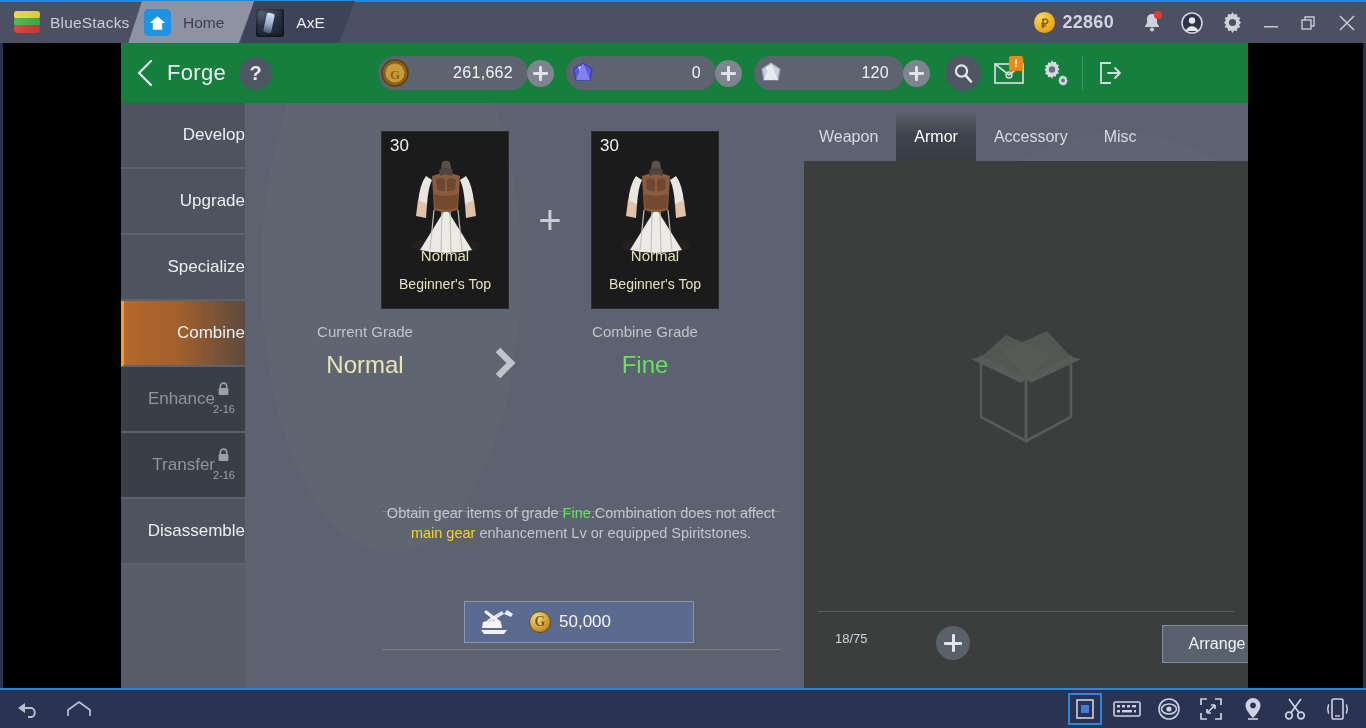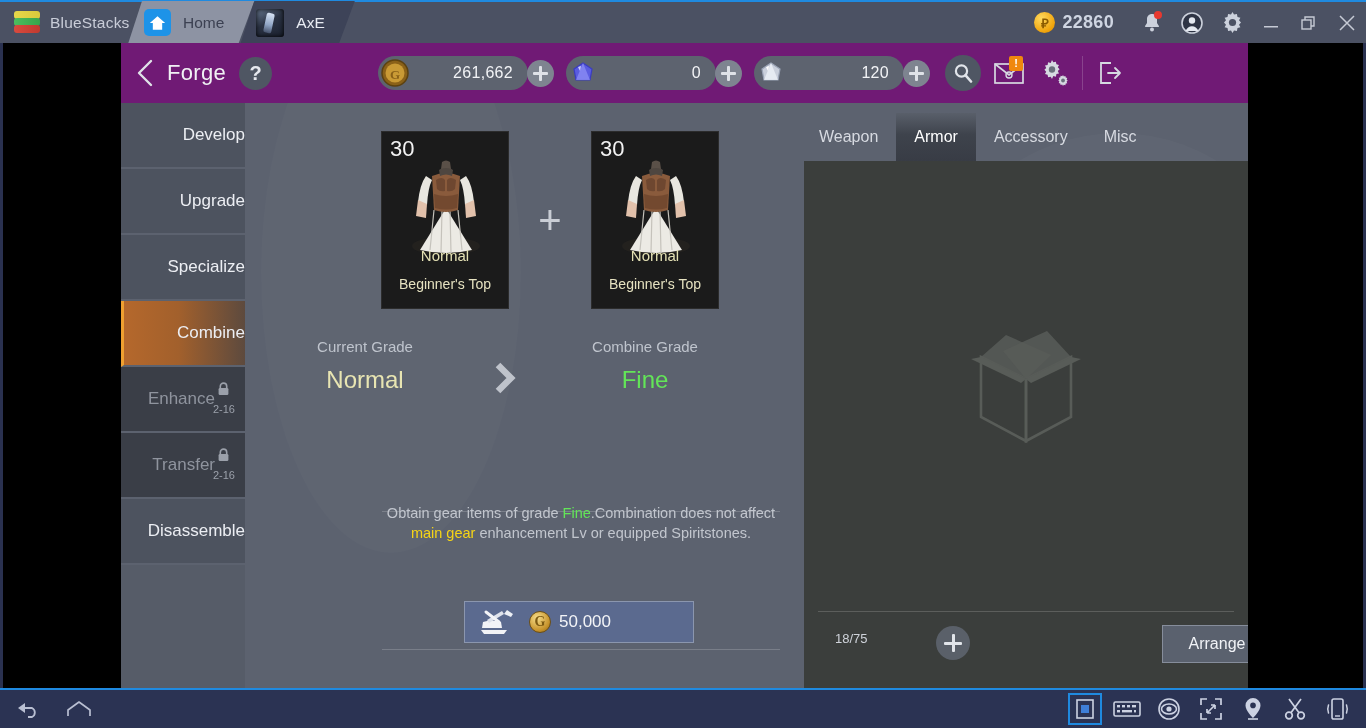--- a/index.html
+++ b/index.html
@@ -97,21 +97,21 @@
     border-radius: 50% 50% 0 0; background: rgba(255,255,255,.025);
   }
   #game .bgarc2 {
     position:absolute; left:140px; top:-50px; width:260px; height:560px;
     border-radius: 50%; background: rgba(255,255,255,.018);
   }
 
   
   #g-header {
     position: absolute; left: 0; top: 0; width: 1127px; height: 60px;
-    background: #701a75; display: flex; align-items: center; z-index: 4;
+    background: #15803d; display: flex; align-items: center; z-index: 4;
   }
   #back-chevron { width: 46px; height: 60px; display:flex; align-items:center; justify-content:center; }
   #forge-title { color: #f0f1f4; font-size: 22px; letter-spacing: .3px; }
   #help-btn {
     width: 33px; height: 33px; border-radius: 50%; background: #4f5663;
     color: #e6e8ee; font-size: 20px; font-weight: bold;
     display:flex; align-items:center; justify-content:center; margin-left: 13px;
   }
 
   .cur-group { display: flex; align-items: center; height: 36px; }
@@ -171,39 +171,39 @@
 
   
   #col-left {
     position: absolute; left: 124px; top: 60px; width: 556px; height: 585px;
   }
   .item-row { position: absolute; left: 136px; top: 28px; display: flex; align-items: center; gap: 0; }
   .item-card {
     width: 128px; height: 178px; background: #1b1b1b;
     border: 1px solid #2c2c2c; position: relative; overflow: hidden;
   }
-  .item-lvl { position: absolute; left: 8px; top: 4px; color: #f2f2f2; font-size: 22px; z-index: 3; }
+  .item-lvl { position: absolute; left: 8px; top: 4px; color: #f2f2f2; font-size: 17px; z-index: 3; }
   .item-art {
     position: absolute; left: 14px; top: 18px; width: 100px; height: 108px;
   }
   .item-grade {
     position: absolute; left: 0; right: 0; bottom: 44px; text-align: center;
     color: #e4e1b4; font-size: 15px; z-index: 3;
   }
   .item-name {
     position: absolute; left: 0; right: 0; bottom: 16px; text-align: center;
     color: #e6e2c0; font-size: 14px; z-index: 3;
   }
   .plus-sign {
     width: 82px; text-align: center; color: #c9cdd5; font-size: 40px;
     font-weight: 300; line-height: 1;
   }
 
   .grade-row {
-    position: absolute; left: 20px; top: 235px; width: 516px;
+    position: absolute; left: 20px; top: 220px; width: 516px;
     display: flex; align-items: flex-start;
   }
   .grade-block { width: 200px; text-align: center; }
   .grade-label { color: #bfc4cd; font-size: 15px; }
   .grade-value { font-size: 24px; margin-top: 11px; }
   .grade-value.cur { color: #e8e5b2; }
   .grade-value.next { color: #63e558; }
   .grade-arrow {
     width: 80px; display:flex; align-items:center; justify-content:center;
     padding-top: 24px;

